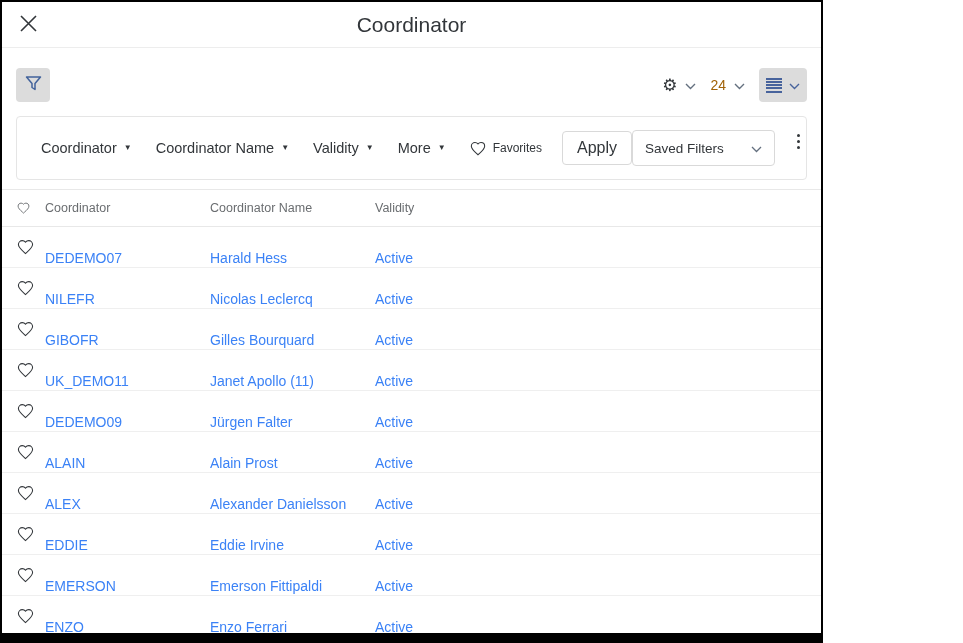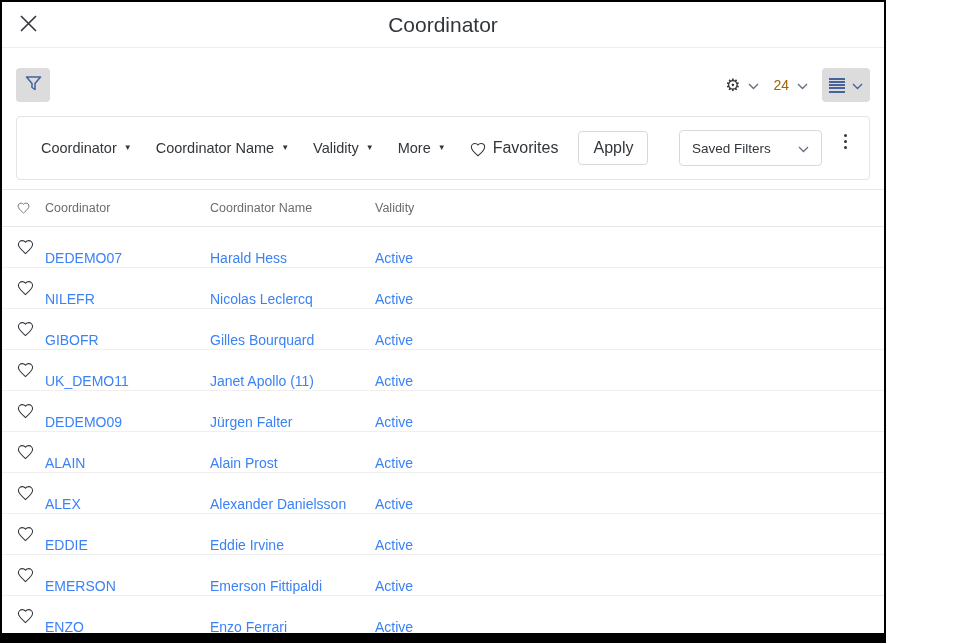--- a/index.html
+++ b/index.html
@@ -1,20 +1,20 @@
 <!DOCTYPE html>
 <html><head>
 <meta charset="utf-8">
 <style>
   * { margin:0; padding:0; box-sizing:border-box; }
   html,body { background:#fff; }
   body { font-family:"Liberation Sans","DejaVu Sans",sans-serif; color:#32363a; }
 
   .window {
-    width:886px; height:643px;
+    width:823px; height:643px;
     border:2px solid #000; border-bottom-width:10px;
     background:#fff; overflow:hidden; position:relative;
   }
 
   
   .titlebar {
     height:46px; position:relative;
     display:flex; align-items:center;
     border-bottom:1px solid #ededed;
     background:#fff;
@@ -52,21 +52,21 @@
 
   
   .filterbar {
     margin:4px 14px 9px 14px; height:64px;
     border:1px solid #e5e5e5; border-radius:4px;
     display:flex; align-items:center; padding:0 16px 0 24px;
   }
   .filter-left { display:flex; align-items:center; gap:24px; }
   .dd { display:flex; align-items:center; gap:7px; cursor:pointer; font-size:14.5px; color:#32363a; white-space:nowrap; }
   .caret { font-size:8px; color:#32363a; line-height:1; }
-  .favorites { display:flex; align-items:flex-end; gap:7px; cursor:pointer; font-size:16px; }
+  .favorites { display:flex; align-items:center; gap:7px; cursor:pointer; font-size:12px; }
   .apply-btn {
     margin-left:20px; padding:7px 14px; font-size:16px; color:#32363a;
     background:#fff; border:1px solid #d9d9d9; border-radius:4px; cursor:pointer;
     font-family:inherit;
   }
   .filter-right { margin-left:auto; display:flex; align-items:flex-start; gap:16px; }
   .saved-filters {
     width:143px; height:36px; border:1px solid #d9d9d9; border-radius:4px;
     display:flex; align-items:center; justify-content:space-between;
     padding:0 12px; font-size:13.5px; color:#32363a; cursor:pointer; background:#fff;

